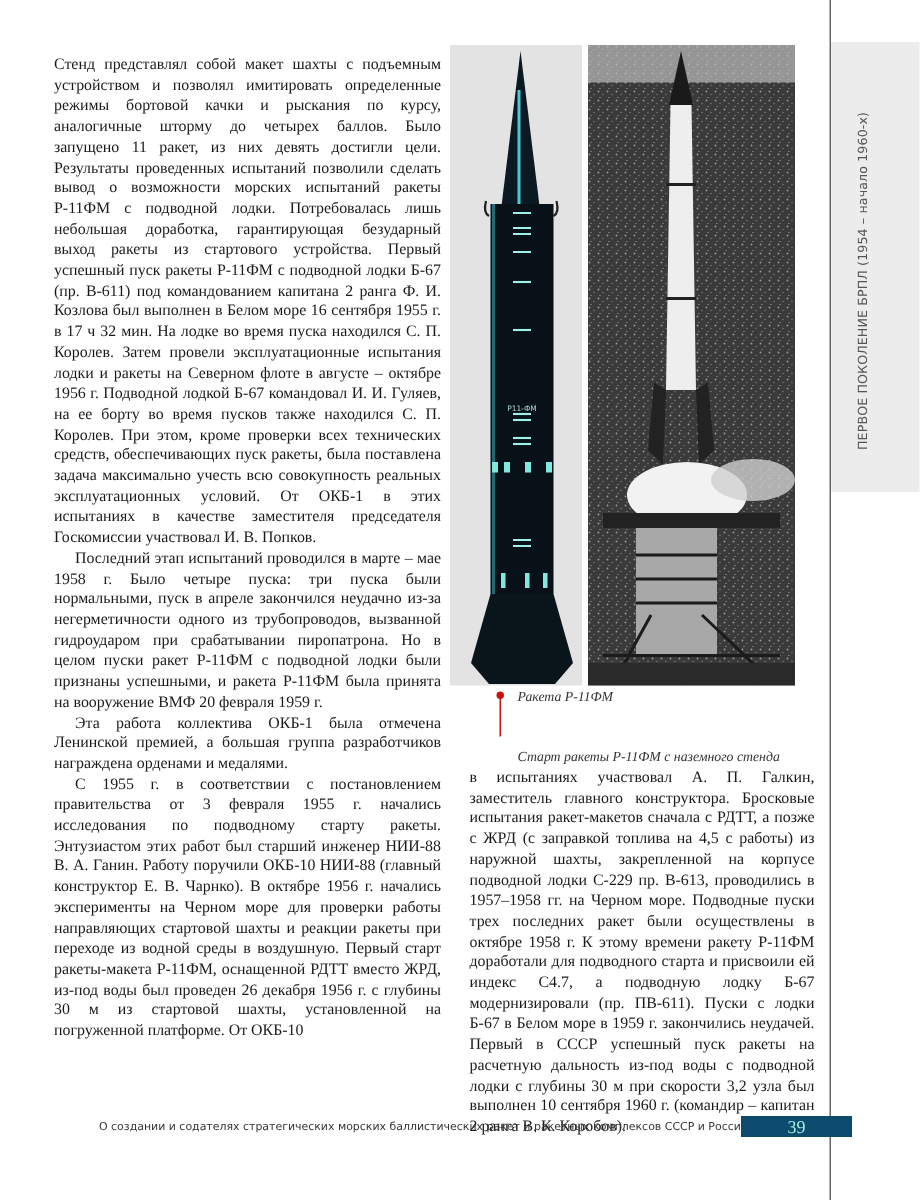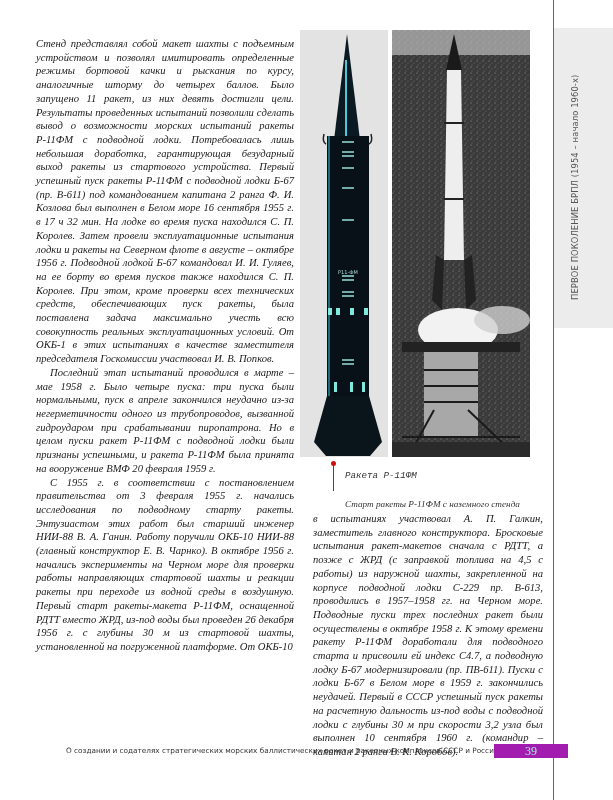--- a/index.html
+++ b/index.html
@@ -20,21 +20,21 @@
   .running-head {
     position: absolute; left: 570px; top: 300px;
     transform-origin: left top; transform: rotate(-90deg);
     font-family: "DejaVu Sans", sans-serif; font-size: 8.4px; letter-spacing: 0.1px;
     color: #555555; white-space: nowrap; width: 260px;
   }
   .col {
     position: absolute; font-size: 10.6px; line-height: 13.7px;
     text-align: justify; hyphens: manual;
   }
-  .col p { margin: 0; text-indent: 0; font-style: italic; }
+  .col p { margin: 0; text-indent: 0; }
   .col p.ind { text-indent: 14px; }
   .col-left { left: 36px; top: 37px; width: 258px; }
   .col-right { left: 313px; top: 512px; width: 230px; }
   .figure {
     position: absolute; left: 300px; top: 30px; width: 232px; height: 427px;
   }
   .photo-color {
     position: absolute; left: 0; top: 0; width: 88px; height: 427px;
     background: #e3e3e3; overflow: hidden;
   }
@@ -55,34 +55,35 @@
   }
   .cap1 { position: absolute; left: 345px; top: 458px; }
   .cap2 { position: absolute; left: 345px; top: 477px; }
   .footer-text {
     position: absolute; left: 66px; top: 746px;
     font-family: "DejaVu Sans", sans-serif; font-size: 7.3px; color: #333333;
     white-space: nowrap;
   }
   .page-number {
     position: absolute; left: 494px; top: 744px; width: 74px; height: 14px;
-    background: #a21caf; color: #a8f0dc; font-size: 12px; line-height: 14px;
+    background: #0c4a6e; color: #a8f0dc; font-size: 12px; line-height: 14px;
     text-align: center; font-family: "Liberation Serif", serif;
   }
 </style>
 </head>
 <body>
 
 <div class="vrule"></div>
 <div class="sidebar-band"></div>
 <div class="running-head">ПЕРВОЕ ПОКОЛЕНИЕ БРПЛ (1954 – начало 1960-х)</div>
 
 <div class="col col-left">
   <p>Стенд представлял собой макет шахты с подъемным устройством и позволял имитировать определенные режимы бортовой качки и рыскания по курсу, аналогичные шторму до четырех баллов. Было запущено 11 ракет, из них девять достигли цели. Результаты проведенных испытаний позволили сделать вывод о возможности морских испытаний ракеты Р-11ФМ с подводной лодки. Потребовалась лишь небольшая доработка, гарантирующая безударный выход ракеты из стартового устройства. Первый успешный пуск ракеты Р-11ФМ с подводной лодки Б-67 (пр. В-611) под командованием капитана 2 ранга Ф. И. Козлова был выполнен в Белом море 16 сентября 1955 г. в 17 ч 32 мин. На лодке во время пуска находился С. П. Королев. Затем провели эксплуатационные испытания лодки и ракеты на Северном флоте в августе – октябре 1956 г. Подводной лодкой Б-67 командовал И. И. Гуляев, на ее борту во время пусков также находился С. П. Королев. При этом, кроме проверки всех технических средств, обеспечивающих пуск ракеты, была поставлена задача максимально учесть всю совокупность реальных эксплуатационных условий. От ОКБ-1 в этих испытаниях в качестве заместителя председателя Госкомиссии участвовал И. В. Попков.</p>
   <p class="ind">Последний этап испытаний проводился в марте – мае 1958 г. Было четыре пуска: три пуска были нормальными, пуск в апреле закончился неудачно из-за негерметичности одного из трубопроводов, вызванной гидроударом при срабатывании пиропатрона. Но в целом пуски ракет Р-11ФМ с подводной лодки были признаны успешными, и ракета Р-11ФМ была принята на вооружение ВМФ 20 февраля 1959 г.</p>
+  <p class="ind">Эта работа коллектива ОКБ-1 была отмечена Ленинской премией, а большая группа разработчиков награждена орденами и медалями.</p>
   <p class="ind">С 1955 г. в соответствии с постановлением правительства от 3 февраля 1955 г. начались исследования по подводному старту ракеты. Энтузиастом этих работ был старший инженер НИИ-88 В. А. Ганин. Работу поручили ОКБ-10 НИИ-88 (главный конструктор Е. В. Чарнко). В октябре 1956 г. начались эксперименты на Черном море для проверки работы направляющих стартовой шахты и реакции ракеты при переходе из водной среды в воздушную. Первый старт ракеты-макета Р-11ФМ, оснащенной РДТТ вместо ЖРД, из-под воды был проведен 26 декабря 1956 г. с глубины 30 м из стартовой шахты, установленной на погруженной платформе. От ОКБ-10</p>
 </div>
 
 <div class="figure">
   <div class="photo-color">
     <svg width="88" height="427" viewBox="0 0 88 427">
       <rect x="0" y="0" width="88" height="427" fill="#e3e3e3"></rect>
       <polygon points="47,4 34,110 60,110" fill="#0b1a22"></polygon>
       <line x1="46" y1="30" x2="46" y2="108" stroke="#4fc7d6" stroke-width="2"></line>
       <rect x="27" y="106" width="42" height="260" fill="#081118"></rect>
@@ -147,21 +148,21 @@
         <line x1="118" y1="420" x2="76" y2="380"></line>
       </g>
       <rect x="0" y="412" width="138" height="15" fill="#2a2a2a"></rect>
     </svg>
   </div>
 </div>
 
 <div class="cap-pin"></div>
 <div class="cap-line"></div>
 <div class="captions"></div>
-<div class="captions cap1" style="left:345px;top:470px;width:auto;font-family:Liberation Mono, monospace;">Ракета Р-11ФМ</div>
+<div class="captions cap1" style="left:345px;top:458px;width:auto;">Ракета Р-11ФМ</div>
 <div class="captions cap2" style="left:345px;top:498px;width:auto;font-family:Liberation Serif, serif;">Старт ракеты Р-11ФМ с наземного стенда</div>
 
 <div class="col col-right">
   <p>в испытаниях участвовал А. П. Галкин, заместитель главного конструктора. Бросковые испытания ракет-макетов сначала с РДТТ, а позже с ЖРД (с заправкой топлива на 4,5 с работы) из наружной шахты, закрепленной на корпусе подводной лодки С-229 пр. В-613, проводились в 1957–1958 гг. на Черном море. Подводные пуски трех последних ракет были осуществлены в октябре 1958 г. К этому времени ракету Р-11ФМ доработали для подводного старта и присвоили ей индекс С4.7, а подводную лодку Б-67 модернизировали (пр. ПВ-611). Пуски с лодки Б-67 в Белом море в 1959 г. закончились неудачей. Первый в СССР успешный пуск ракеты на расчетную дальность из-под воды с подводной лодки с глубины 30 м при скорости 3,2 узла был выполнен 10 сентября 1960 г. (командир – капитан 2 ранга В. К. Коробов).</p>
 </div>
 
 <div class="footer-text">О создании и содателях стратегических морских баллистических ракет и ракетных комплексов СССР и России</div>
 <div class="page-number">39</div>
 
 </body></html>

